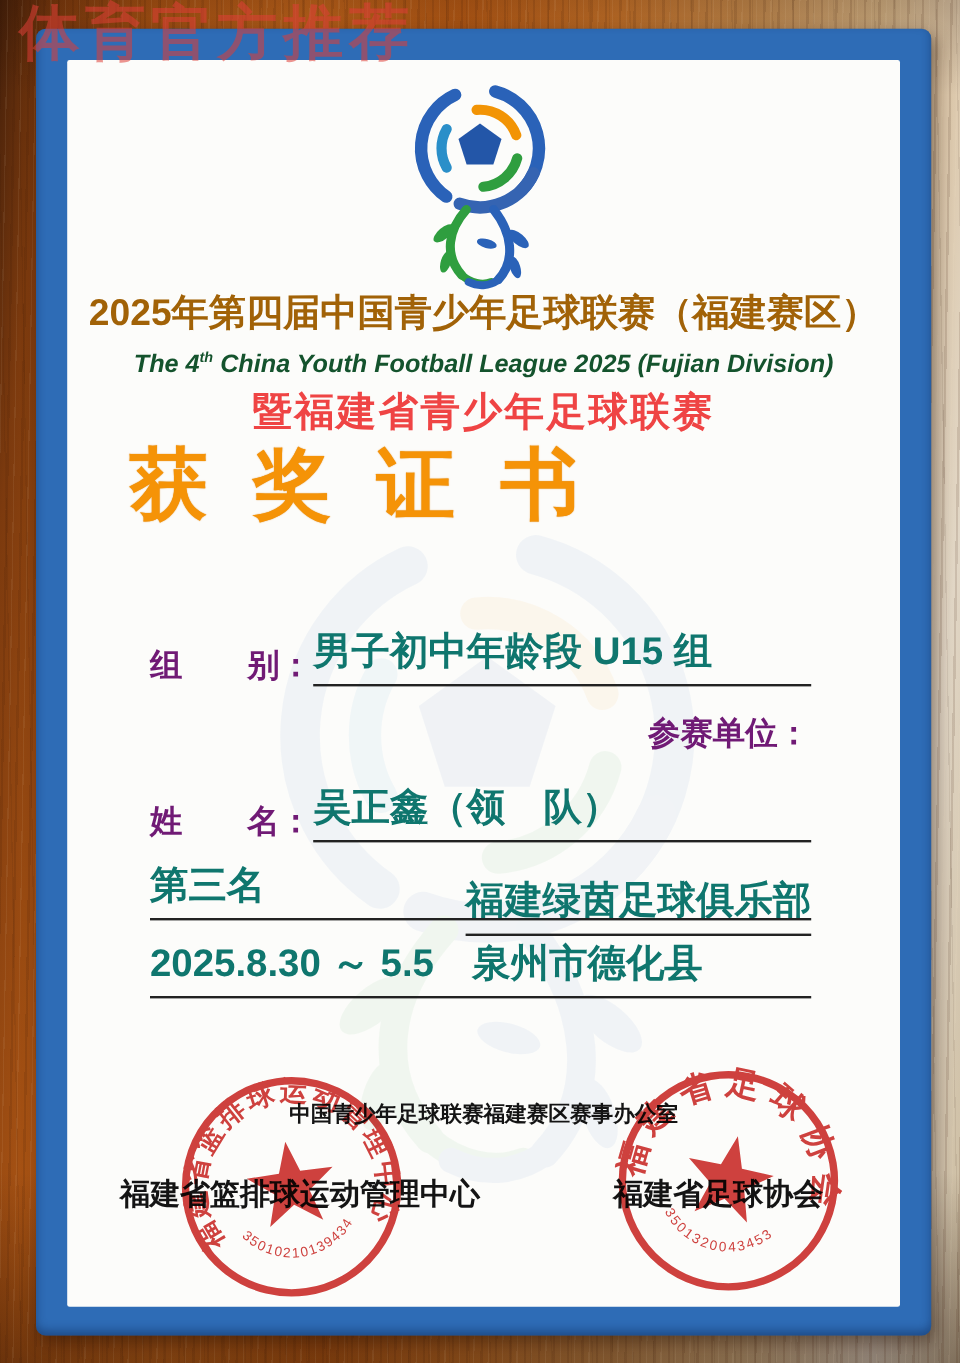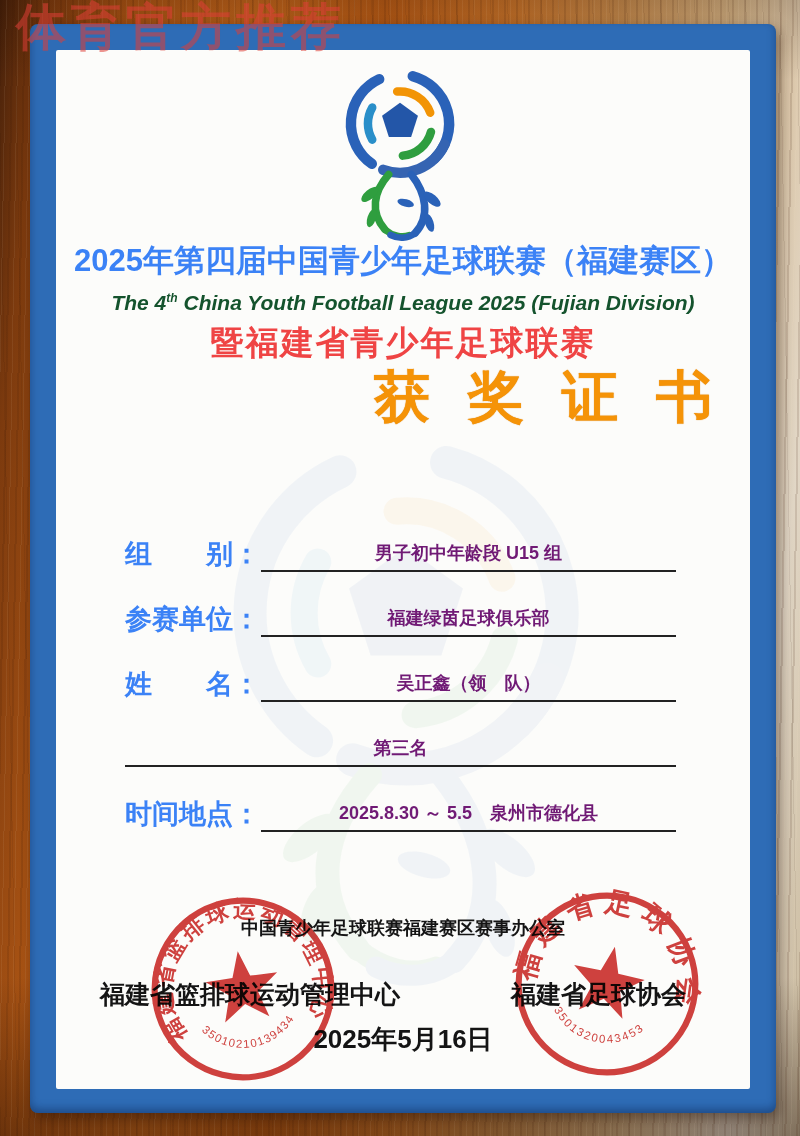--- a/index.html
+++ b/index.html
@@ -14,34 +14,34 @@
       repeating-linear-gradient(89deg, rgba(40,15,0,.08) 0 1px, rgba(0,0,0,0) 1px 17px);}
   .certificate{position:absolute;left:30px;top:24px;width:746px;height:1089px;
     background:#2e6cb6;border-radius:8px;
     box-shadow:inset 0 -4px 8px rgba(10,35,80,.45), 4px 6px 14px rgba(30,10,0,.45);}
   .sheet{position:absolute;left:26px;top:26px;right:26px;bottom:24px;
     background:#fcfcfa;border-radius:2px;}
   .logo{position:absolute;left:259px;top:10px;width:170px;height:182px;}
   .bg-mark{position:absolute;left:80px;top:360px;width:540px;height:580px;opacity:.05;z-index:0;}
   .bg-mark svg{width:100%;height:100%;}
   .title-cn{position:absolute;left:0;top:190px;width:100%;text-align:center;
-    font-size:31px;font-weight:800;color:#3b82f6;letter-spacing:0;white-space:nowrap;}
+    font-size:31px;font-weight:800;color:#a16207;letter-spacing:0;white-space:nowrap;}
   .title-en{position:absolute;left:0;top:241px;width:100%;text-align:center;
     font-size:21px;font-style:italic;font-weight:700;color:#14532d;white-space:nowrap;}
   .title-en sup{font-size:12px;}
   .subtitle-cn{position:absolute;left:0;top:271px;width:100%;text-align:center;
     font-size:33px;font-weight:800;color:#ef4444;letter-spacing:2px;}
-  .cert-title{position:absolute;left:0;top:310px;width:100%;text-align:right;
-    font-size:56px;font-weight:900;color:#f59307;letter-spacing:38px;padding-left:28px;
+  .cert-title{position:absolute;left:0;top:310px;width:100%;text-align:left;
+    font-size:65px;font-weight:900;color:#f59307;letter-spacing:38px;padding-left:52px;
     box-sizing:border-box;text-shadow:0 0 1px #d97c00;}
   .fields{position:absolute;left:69px;right:74px;top:478px;z-index:2;}
   .field-row{position:absolute;left:0;right:0;display:flex;align-items:flex-end;height:44px;}
-  .f0{top:0;} .f1{top:65px;} .f2{top:130px;} .f3{top:195px;} .f4{top:260px;}
-  .field-label{width:136px;flex:0 0 136px;font-size:27px;font-weight:800;color:#3b82f6;white-space:pre;}
-  .field-value{flex:1;text-align:center;font-size:18px;font-weight:700;color:#701a75;
+  .f0{top:0;} .f1{top:65px;flex-direction:column;} .f2{top:130px;} .f3{top:195px;} .f4{top:260px;}
+  .field-label{width:136px;flex:0 0 136px;font-size:27px;font-weight:800;color:#701a75;white-space:pre;}
+  .field-value{flex:1;font-size:32px;font-weight:700;color:#0f766e;
     border-bottom:2.5px solid #222;padding-bottom:5px;white-space:pre;}
   .footer-office{position:absolute;left:0;top:866px;width:100%;text-align:center;
     font-size:18px;font-weight:700;color:#141414;z-index:1;}
   .footer-orgs{position:absolute;left:44px;right:64px;top:928px;display:flex;
     justify-content:space-between;font-size:25px;font-weight:700;color:#141414;z-index:1;}
   .footer-date{position:absolute;left:0;top:972px;width:100%;text-align:center;
     font-size:26px;font-weight:700;color:#141414;z-index:1;}
   .stamp{position:absolute;width:190px;height:190px;opacity:.85;mix-blend-mode:multiply;z-index:3;}
   .stamp-left{left:92px;top:844px;transform:rotate(-8deg);}
   .stamp-right{left:456px;top:839px;transform:rotate(12deg);}
@@ -99,31 +99,29 @@
           <span class="field-value">福建绿茵足球俱乐部</span>
         </div>
         <div class="field-row f2">
           <span class="field-label">姓　　名：</span>
           <span class="field-value">吴正鑫（领　队）</span>
         </div>
         <div class="field-row f3">
           <span class="field-value">第三名</span>
         </div>
         <div class="field-row f4">
-          <span class="field-label">时间地点：</span>
           <span class="field-value">2025.8.30 ～ 5.5　泉州市德化县</span>
         </div>
       </div>
 
       <div class="footer-office">中国青少年足球联赛福建赛区赛事办公室</div>
       <div class="footer-orgs">
         <span>福建省篮排球运动管理中心</span>
         <span>福建省足球协会</span>
       </div>
-      <div class="footer-date">2025年5月16日</div>
 
       <svg class="stamp stamp-left" viewBox="0 0 200 200">
         <defs>
           <path id="ls-top" d="M 37.7 143.6 A 76 76 0 1 1 162.3 143.6"></path>
           <path id="ls-bot" d="M 46.3 131 A 62 62 0 0 0 153.7 131"></path>
         </defs>
         <circle cx="100" cy="100" r="93" fill="none" stroke="#c9201d" stroke-width="6.5"></circle>
         <polygon points="100,60 90.6,87.1 62,87.6 84.8,104.9 76.5,132.4 100,116 123.5,132.4 115.2,104.9 138,87.6 109.4,87.1" fill="#c9201d"></polygon>
         <text font-size="24" letter-spacing="3" fill="#c9201d" font-weight="bold">
           <textPath href="#ls-top" startOffset="50%" text-anchor="middle">福建省篮排球运动管理中心</textPath>

